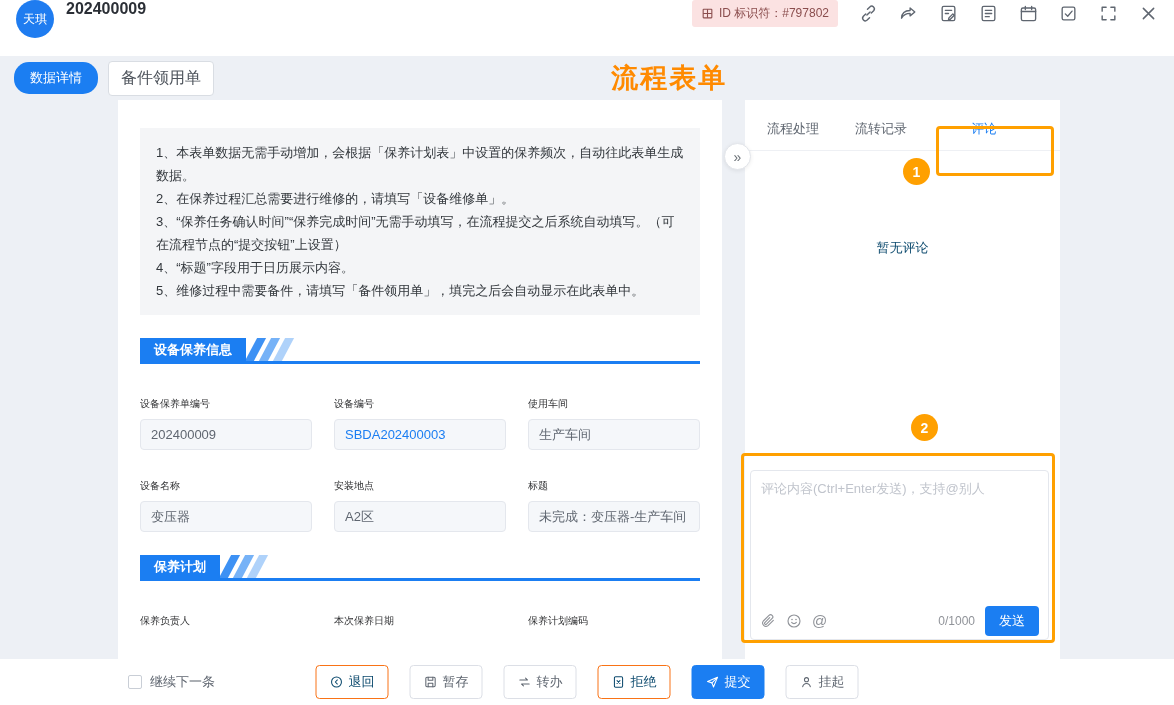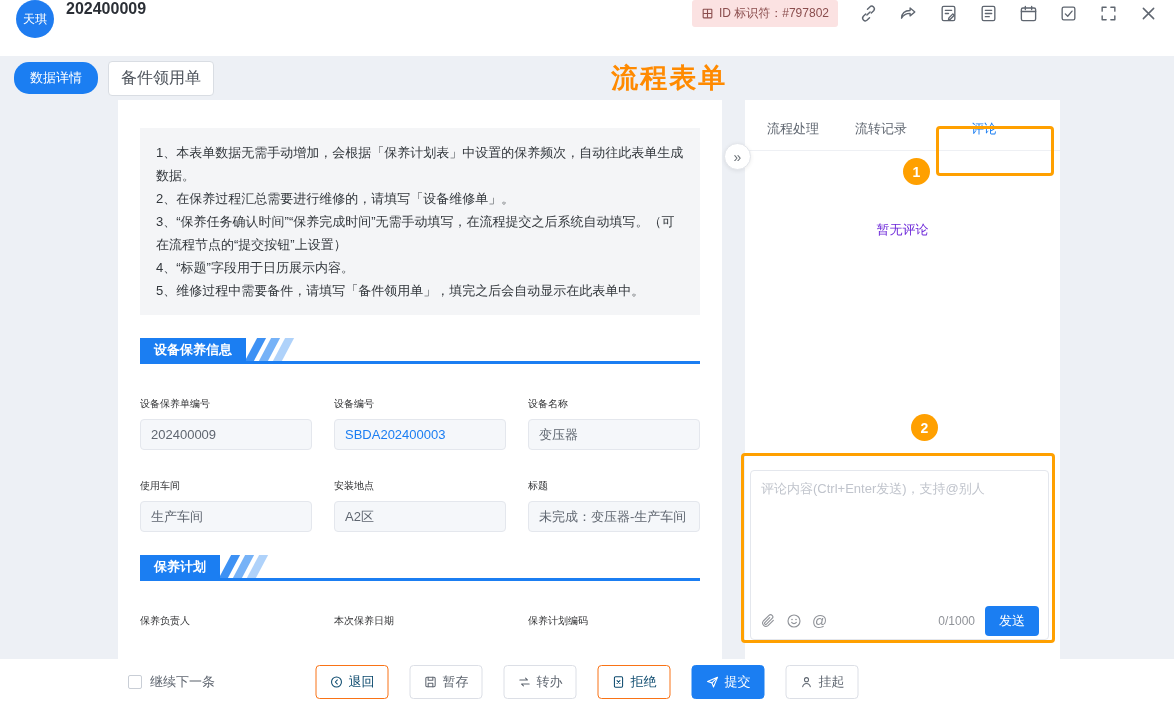--- a/index.html
+++ b/index.html
@@ -55,21 +55,21 @@
   .right-panel { position:absolute; left:745px; top:0; bottom:0; width:315px; background:#fff; }
   .collapse-btn { position:absolute; left:724px; top:43px; width:27px; height:27px;
     border-radius:50%; background:#fff; border:1px solid #e2e5ea; box-shadow:0 1px 4px rgba(0,0,0,.08);
     color:#6a7076; font-size:14px; display:flex; align-items:center; justify-content:center;
     cursor:pointer; z-index:6; }
   .tabs { display:flex; align-items:center; padding:20px 0 12px 22px; border-bottom:1px solid #eef0f4; }
   .tab { font-size:13px; color:#5f6670; cursor:pointer; }
   .tab + .tab { margin-left:36px; }
   .tab.last { margin-left:64px; }
   .tab.active { color:#1b7ef2; }
-  .empty-comment { text-align:center; margin-top:70px; font-size:13px; color:#6d28d9; }
+  .empty-comment { text-align:center; margin-top:88px; font-size:13px; color:#0c4a6e; }
 
   .comment-box { position:absolute; left:5px; right:11px; bottom:19px; height:170px;
     border:1px solid #e4e7ed; border-radius:4px; background:#fff; }
   .comment-input { position:absolute; top:0; left:0; right:0; bottom:36px; width:100%;
     border:none; outline:none; resize:none; padding:9px 10px; font-size:13px;
     font-family:inherit; color:#5f6670; background:transparent; }
   .comment-input::placeholder { color:#c0c4cc; }
   .comment-tools { position:absolute; left:0; right:0; bottom:0; height:36px; display:flex;
     align-items:center; padding:0 9px; }
   .cicon { color:#909399; margin-right:10px; cursor:pointer; display:flex; align-items:center; }
@@ -198,26 +198,26 @@
       <div class="fgrid">
         <div class="field">
           <div class="flabel">设备保养单编号</div>
           <div class="finput">202400009</div>
         </div>
         <div class="field">
           <div class="flabel">设备编号</div>
           <div class="finput blue">SBDA202400003</div>
         </div>
         <div class="field">
+          <div class="flabel">使用车间</div>
+          <div class="finput">生产车间</div>
+        </div>
+        <div class="field">
           <div class="flabel">设备名称</div>
           <div class="finput">变压器</div>
-        </div>
-        <div class="field">
-          <div class="flabel">使用车间</div>
-          <div class="finput">生产车间</div>
         </div>
         <div class="field">
           <div class="flabel">安装地点</div>
           <div class="finput">A2区</div>
         </div>
         <div class="field">
           <div class="flabel">标题</div>
           <div class="finput">未完成：变压器-生产车间</div>
         </div>
       </div>

